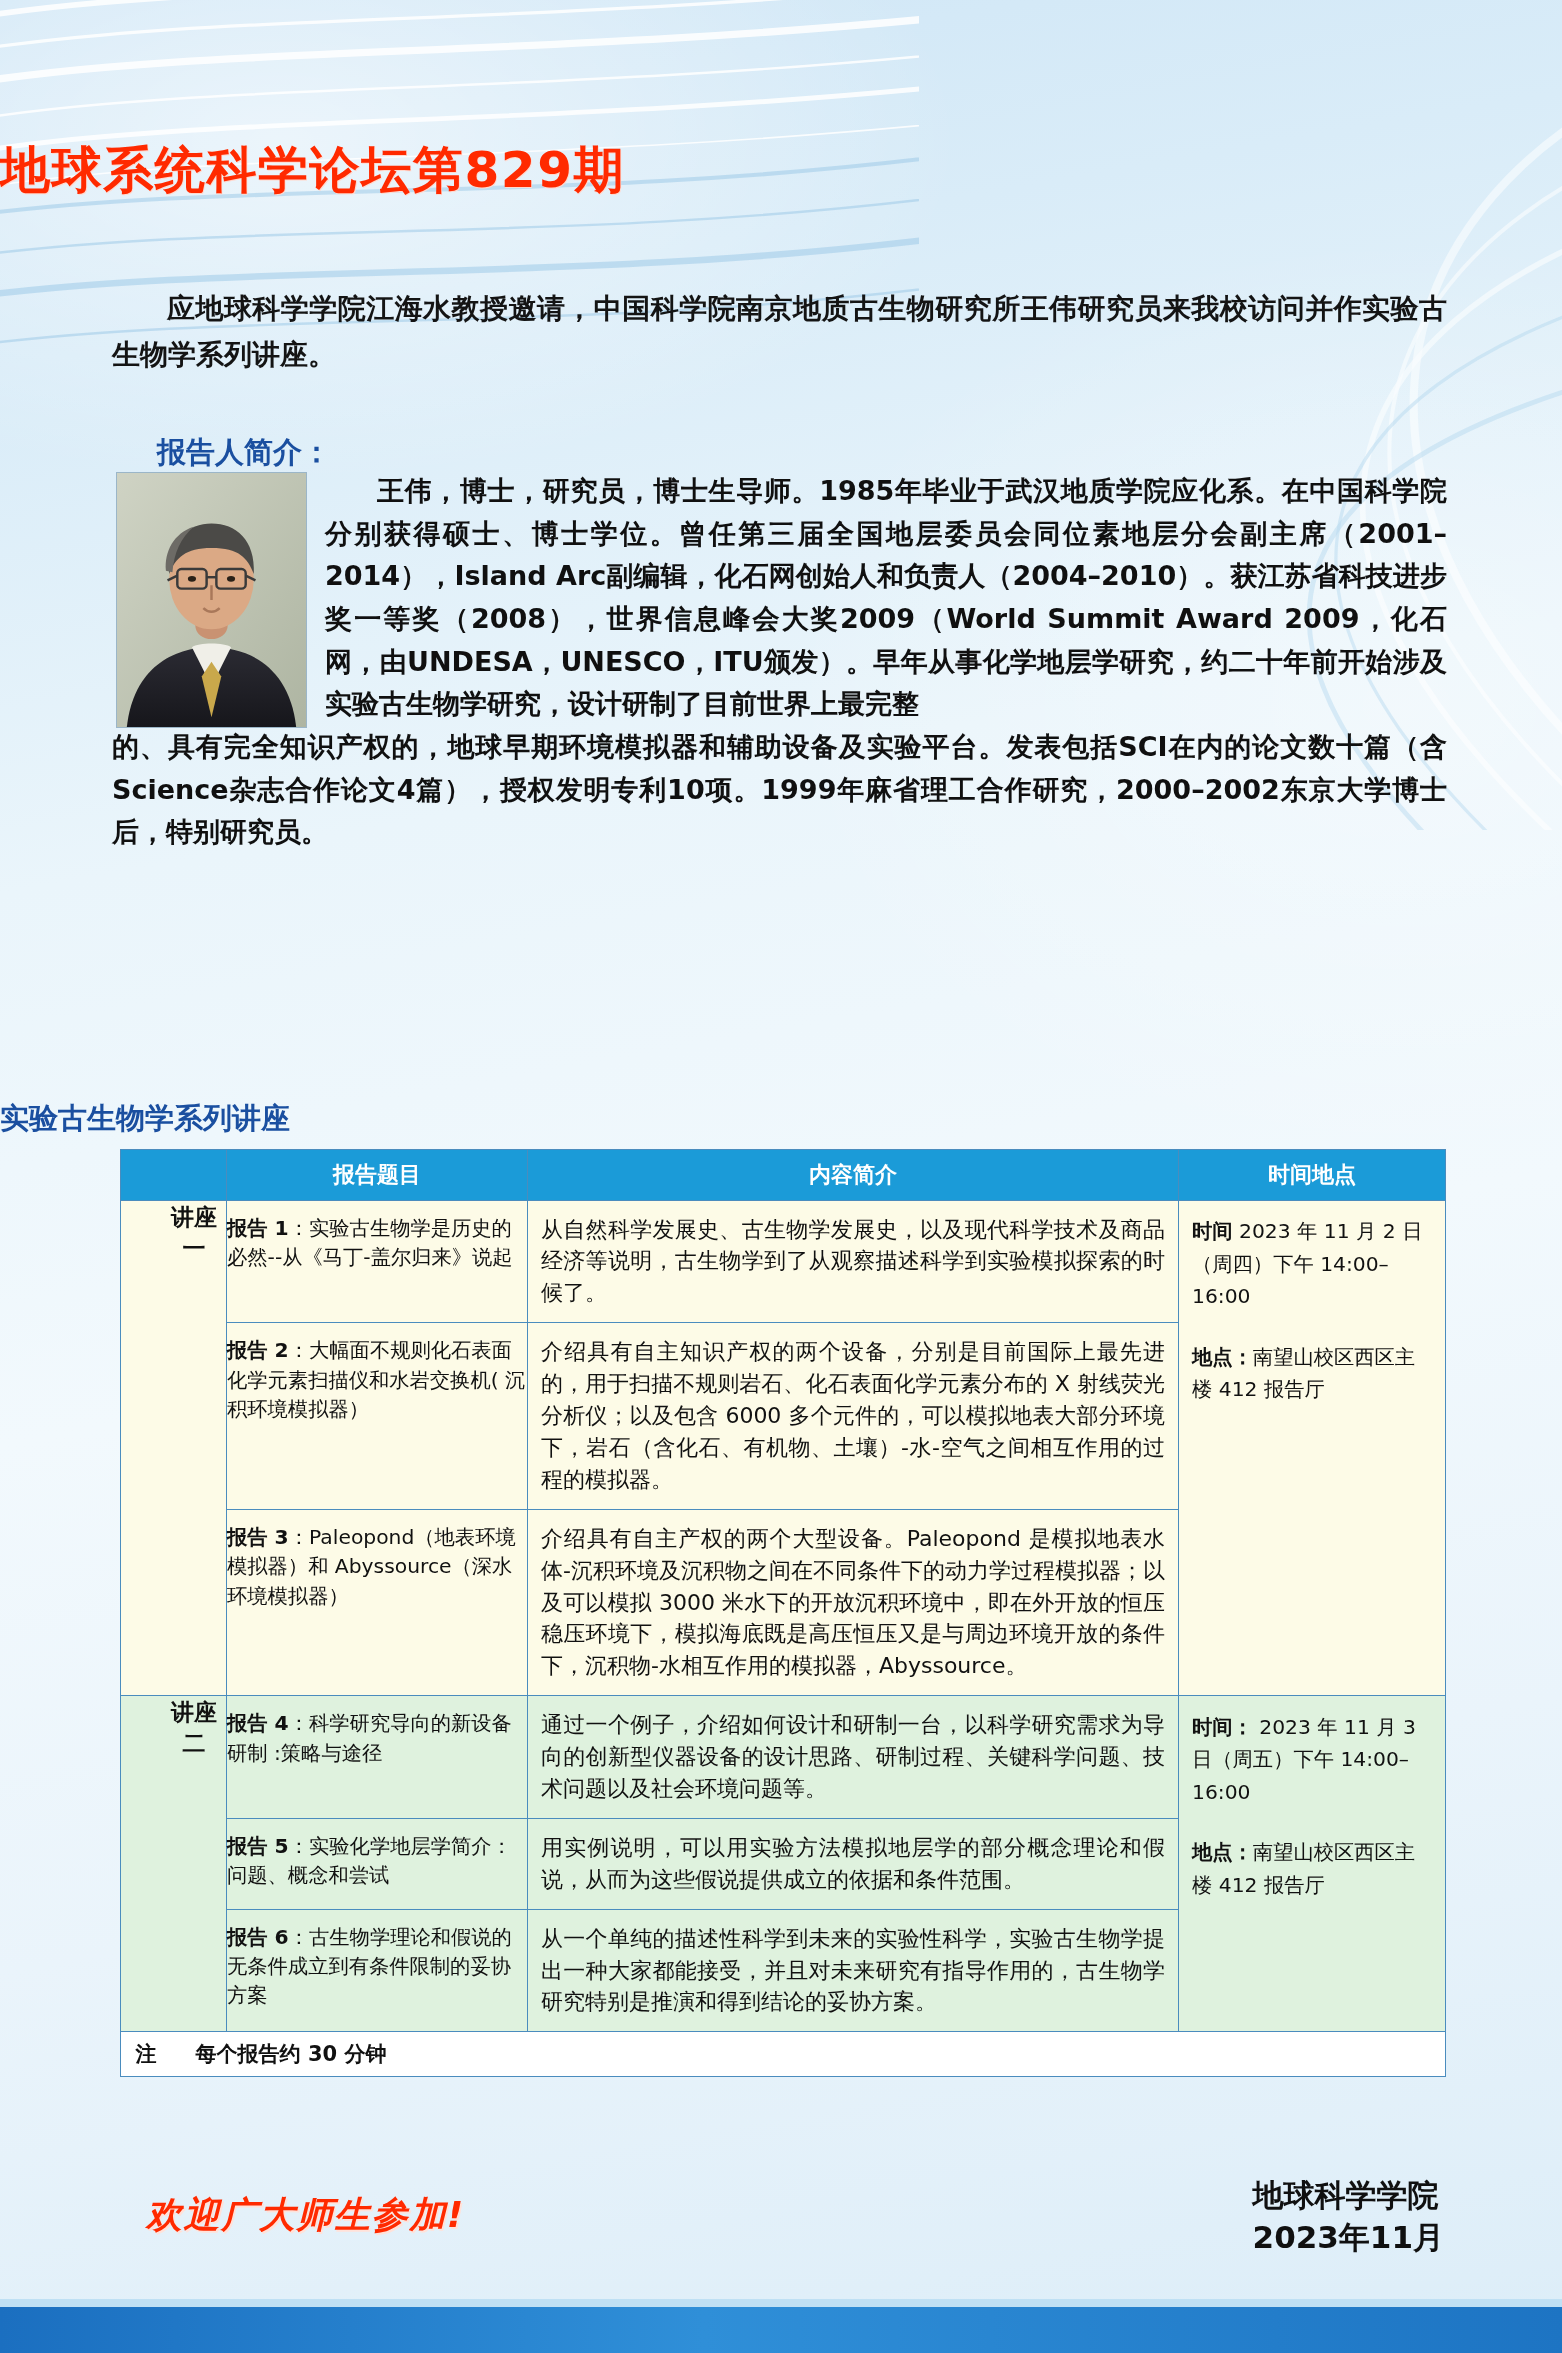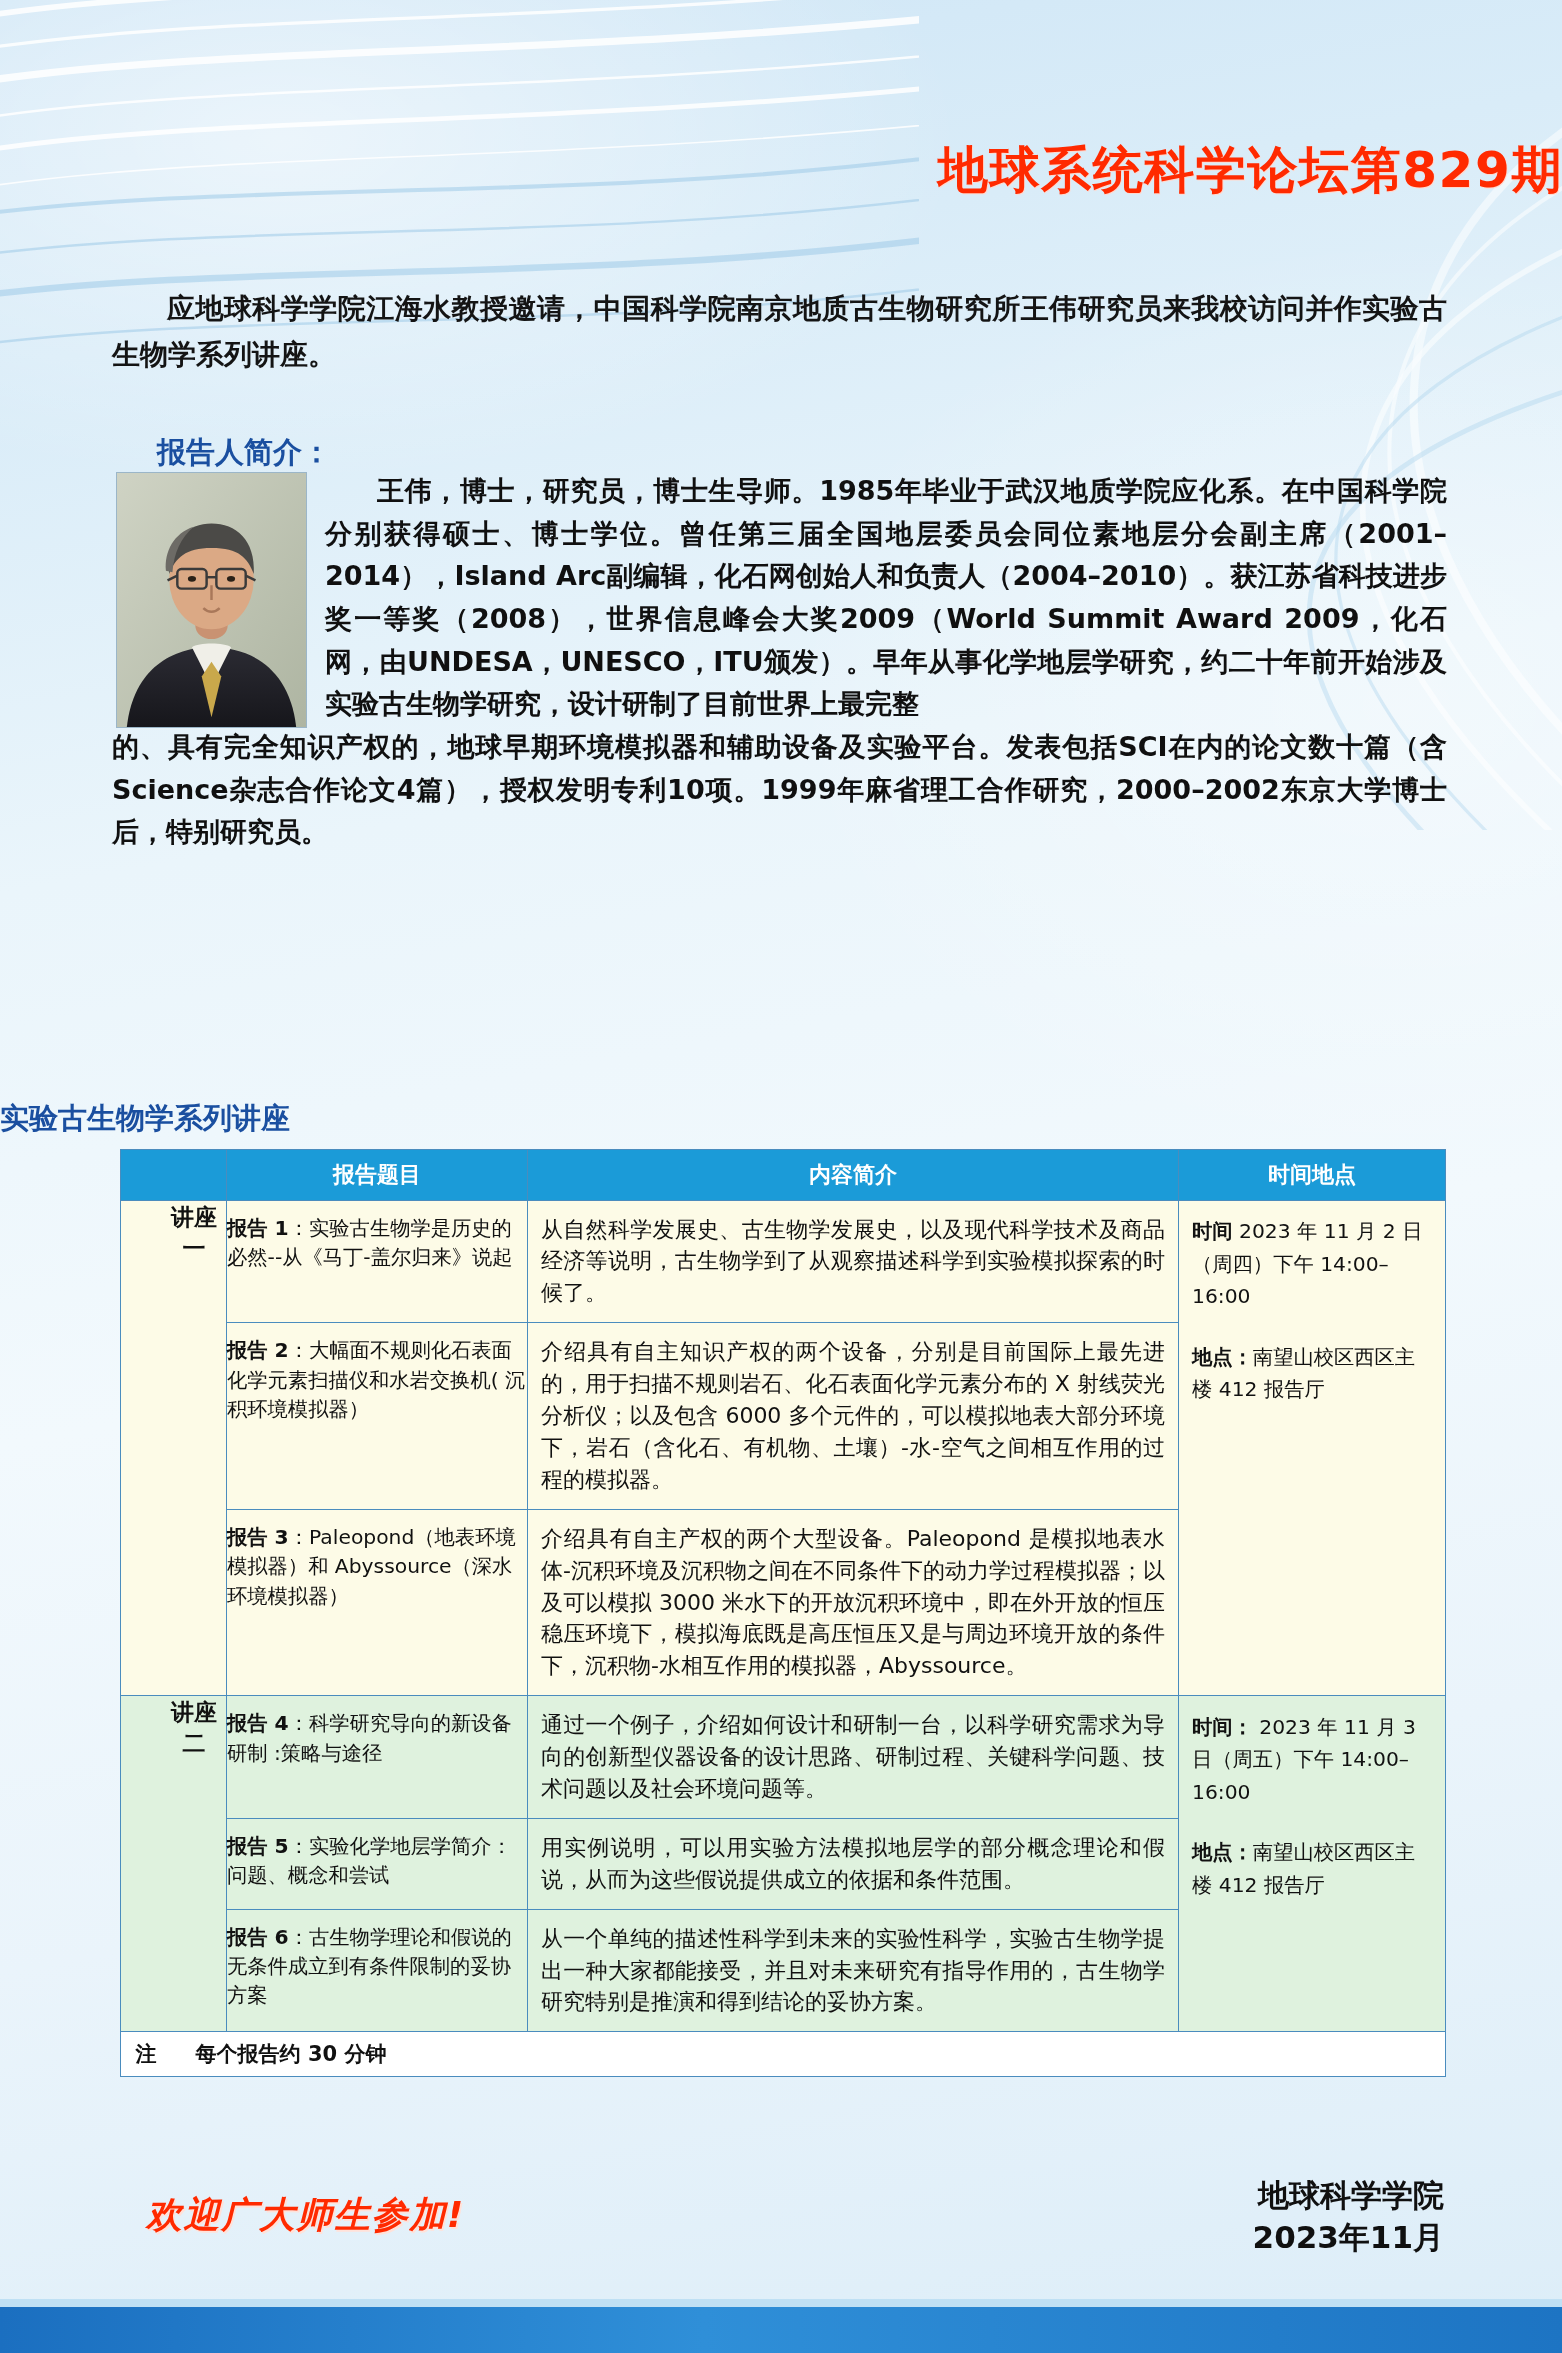--- a/index.html
+++ b/index.html
@@ -56,21 +56,21 @@
     width: 1563px;
     height: 8.1px;
     background: #bfe0f4;
   }
 
   .title {
     position: absolute;
     left: 0;
     top: 137px;
     width: 1563px;
-    text-align: right;
+    text-align: left;
     color: #ff2a00;
     font-size: 50px;
     font-weight: bold;
     letter-spacing: 1.6px;
     font-family: "DejaVu Sans", sans-serif;
     text-shadow: 0.8px 0.8px 0 #ffd9cf;
   }
 
   .intro {
     position: absolute;
@@ -218,21 +218,20 @@
     color: #ff2a00;
     font-family: "DejaVu Sans", sans-serif;
     font-style: italic;
     letter-spacing: 1.6px;
     text-shadow: 1.6px 1.6px 0 #ffe2da;
   }
   .signature {
     position: absolute;
     right: 119px;
     top: 2175px;
-    text-align: right;
     font-size: 31px;
     font-weight: bold;
     line-height: 1.35;
     color: #101010;
     font-family: "DejaVu Sans", sans-serif;
     margin-left: 47px;
   }
 </style>
 </head>
 <body>

